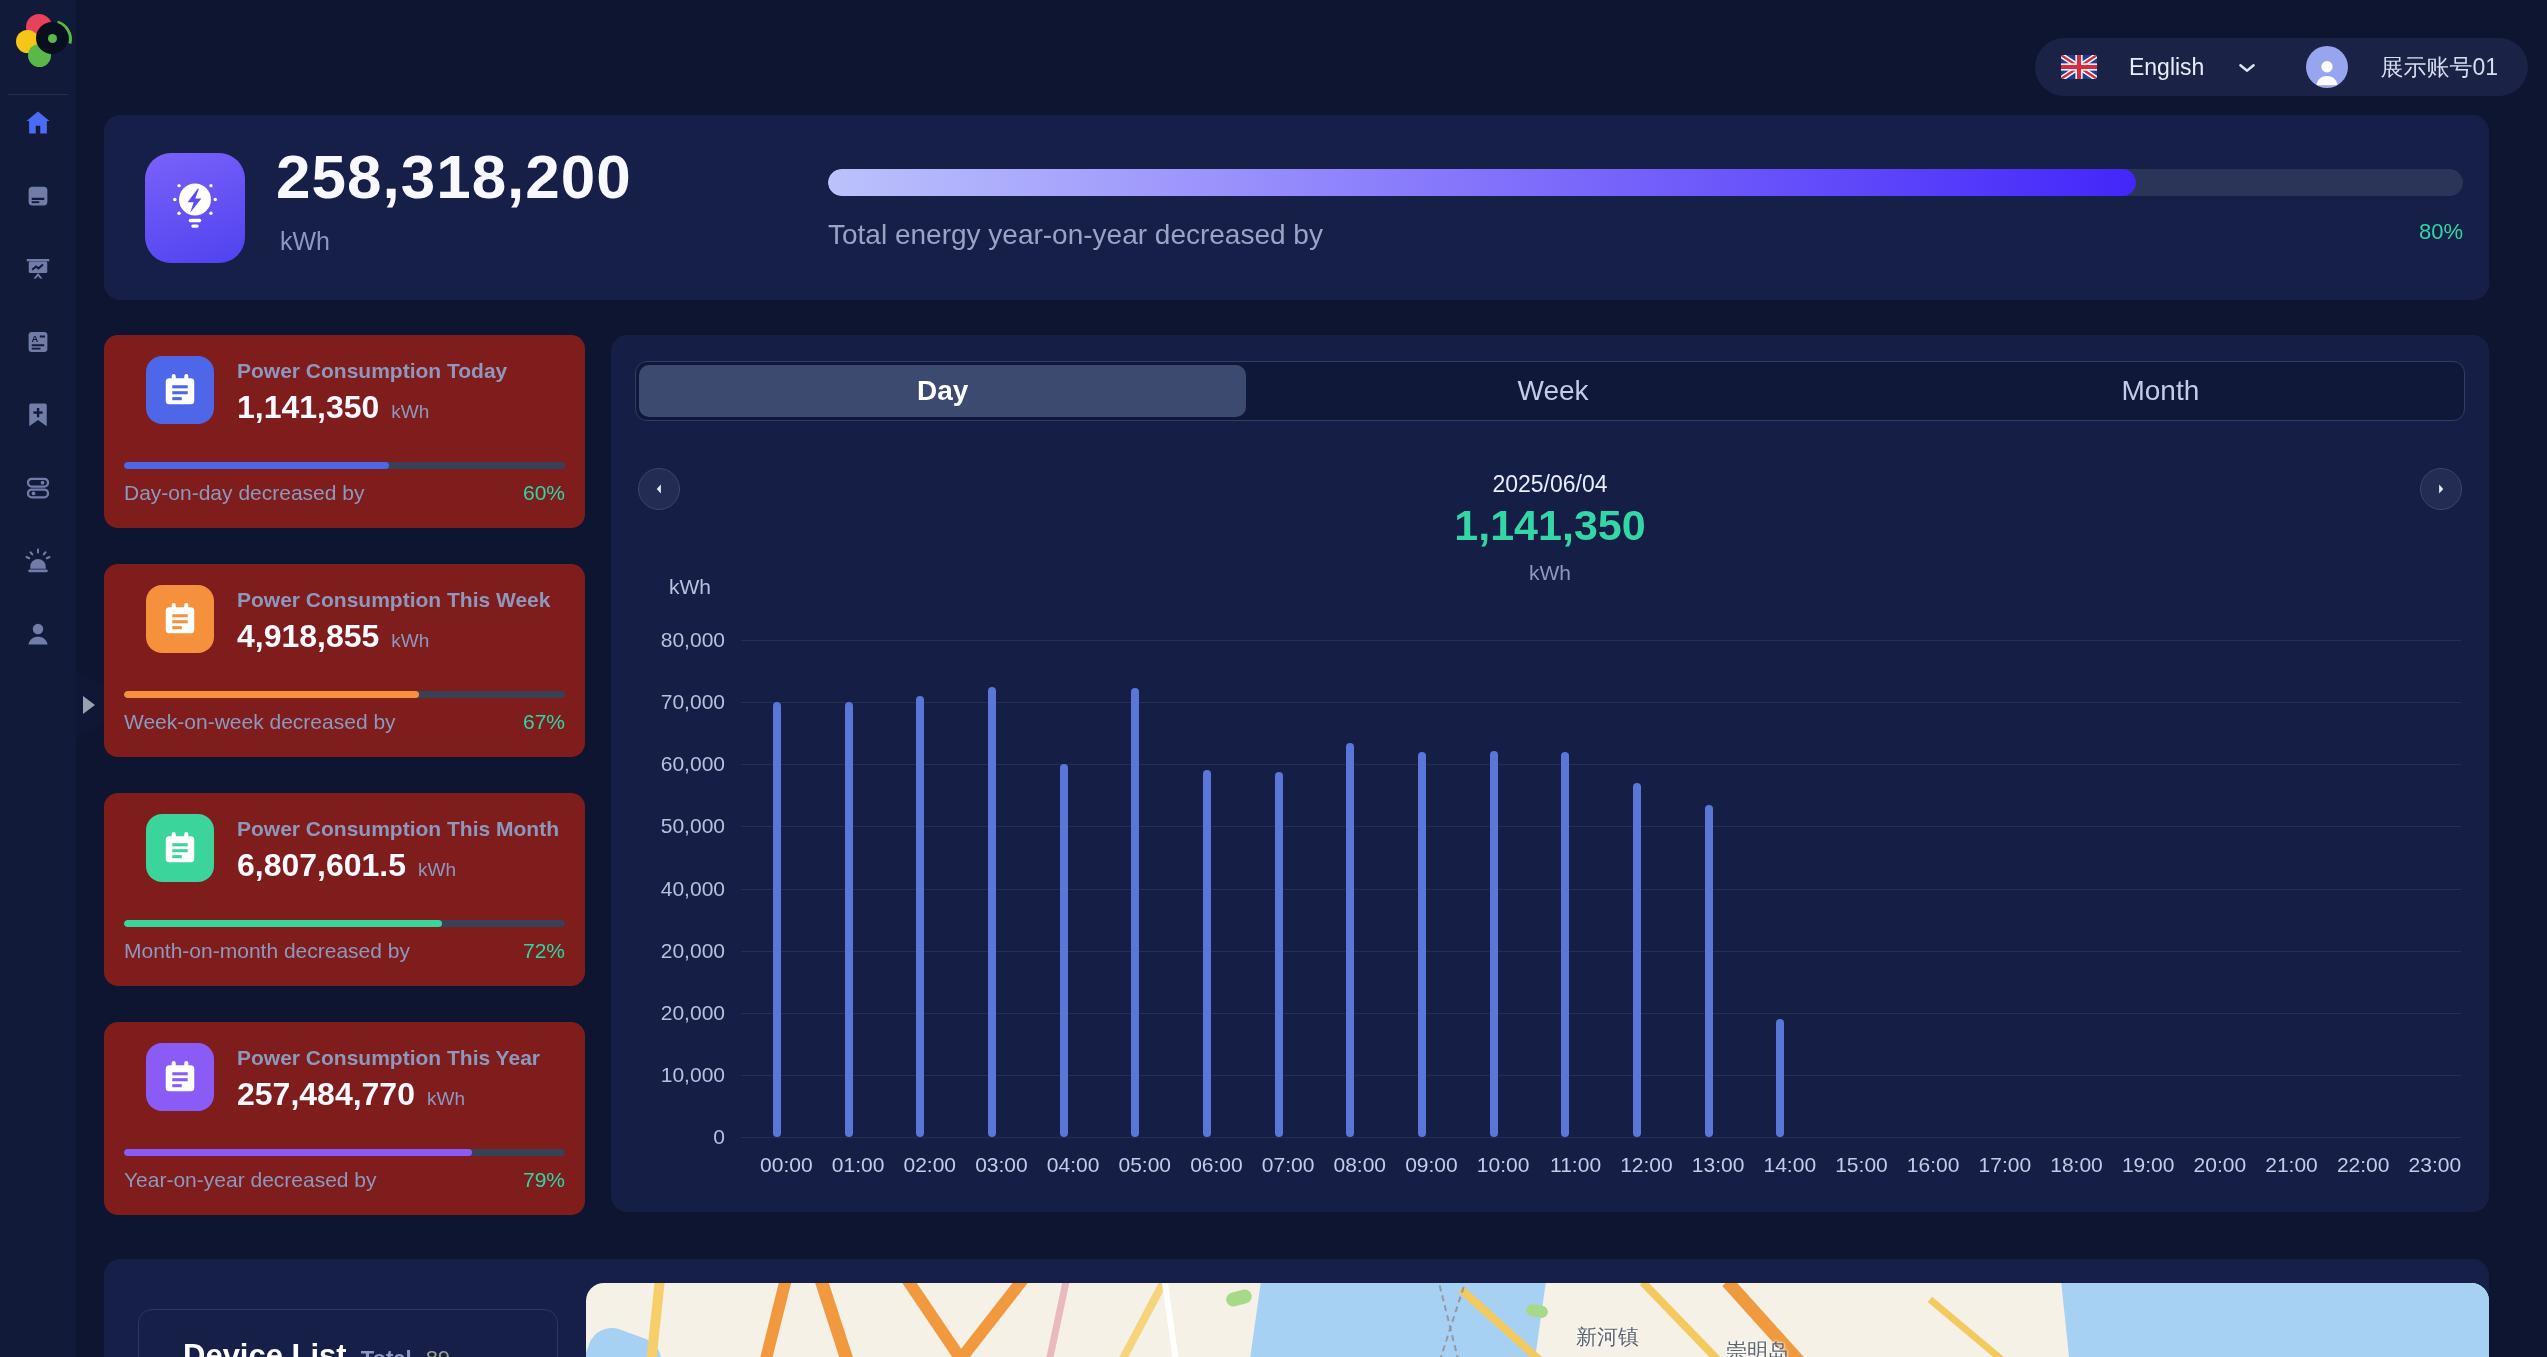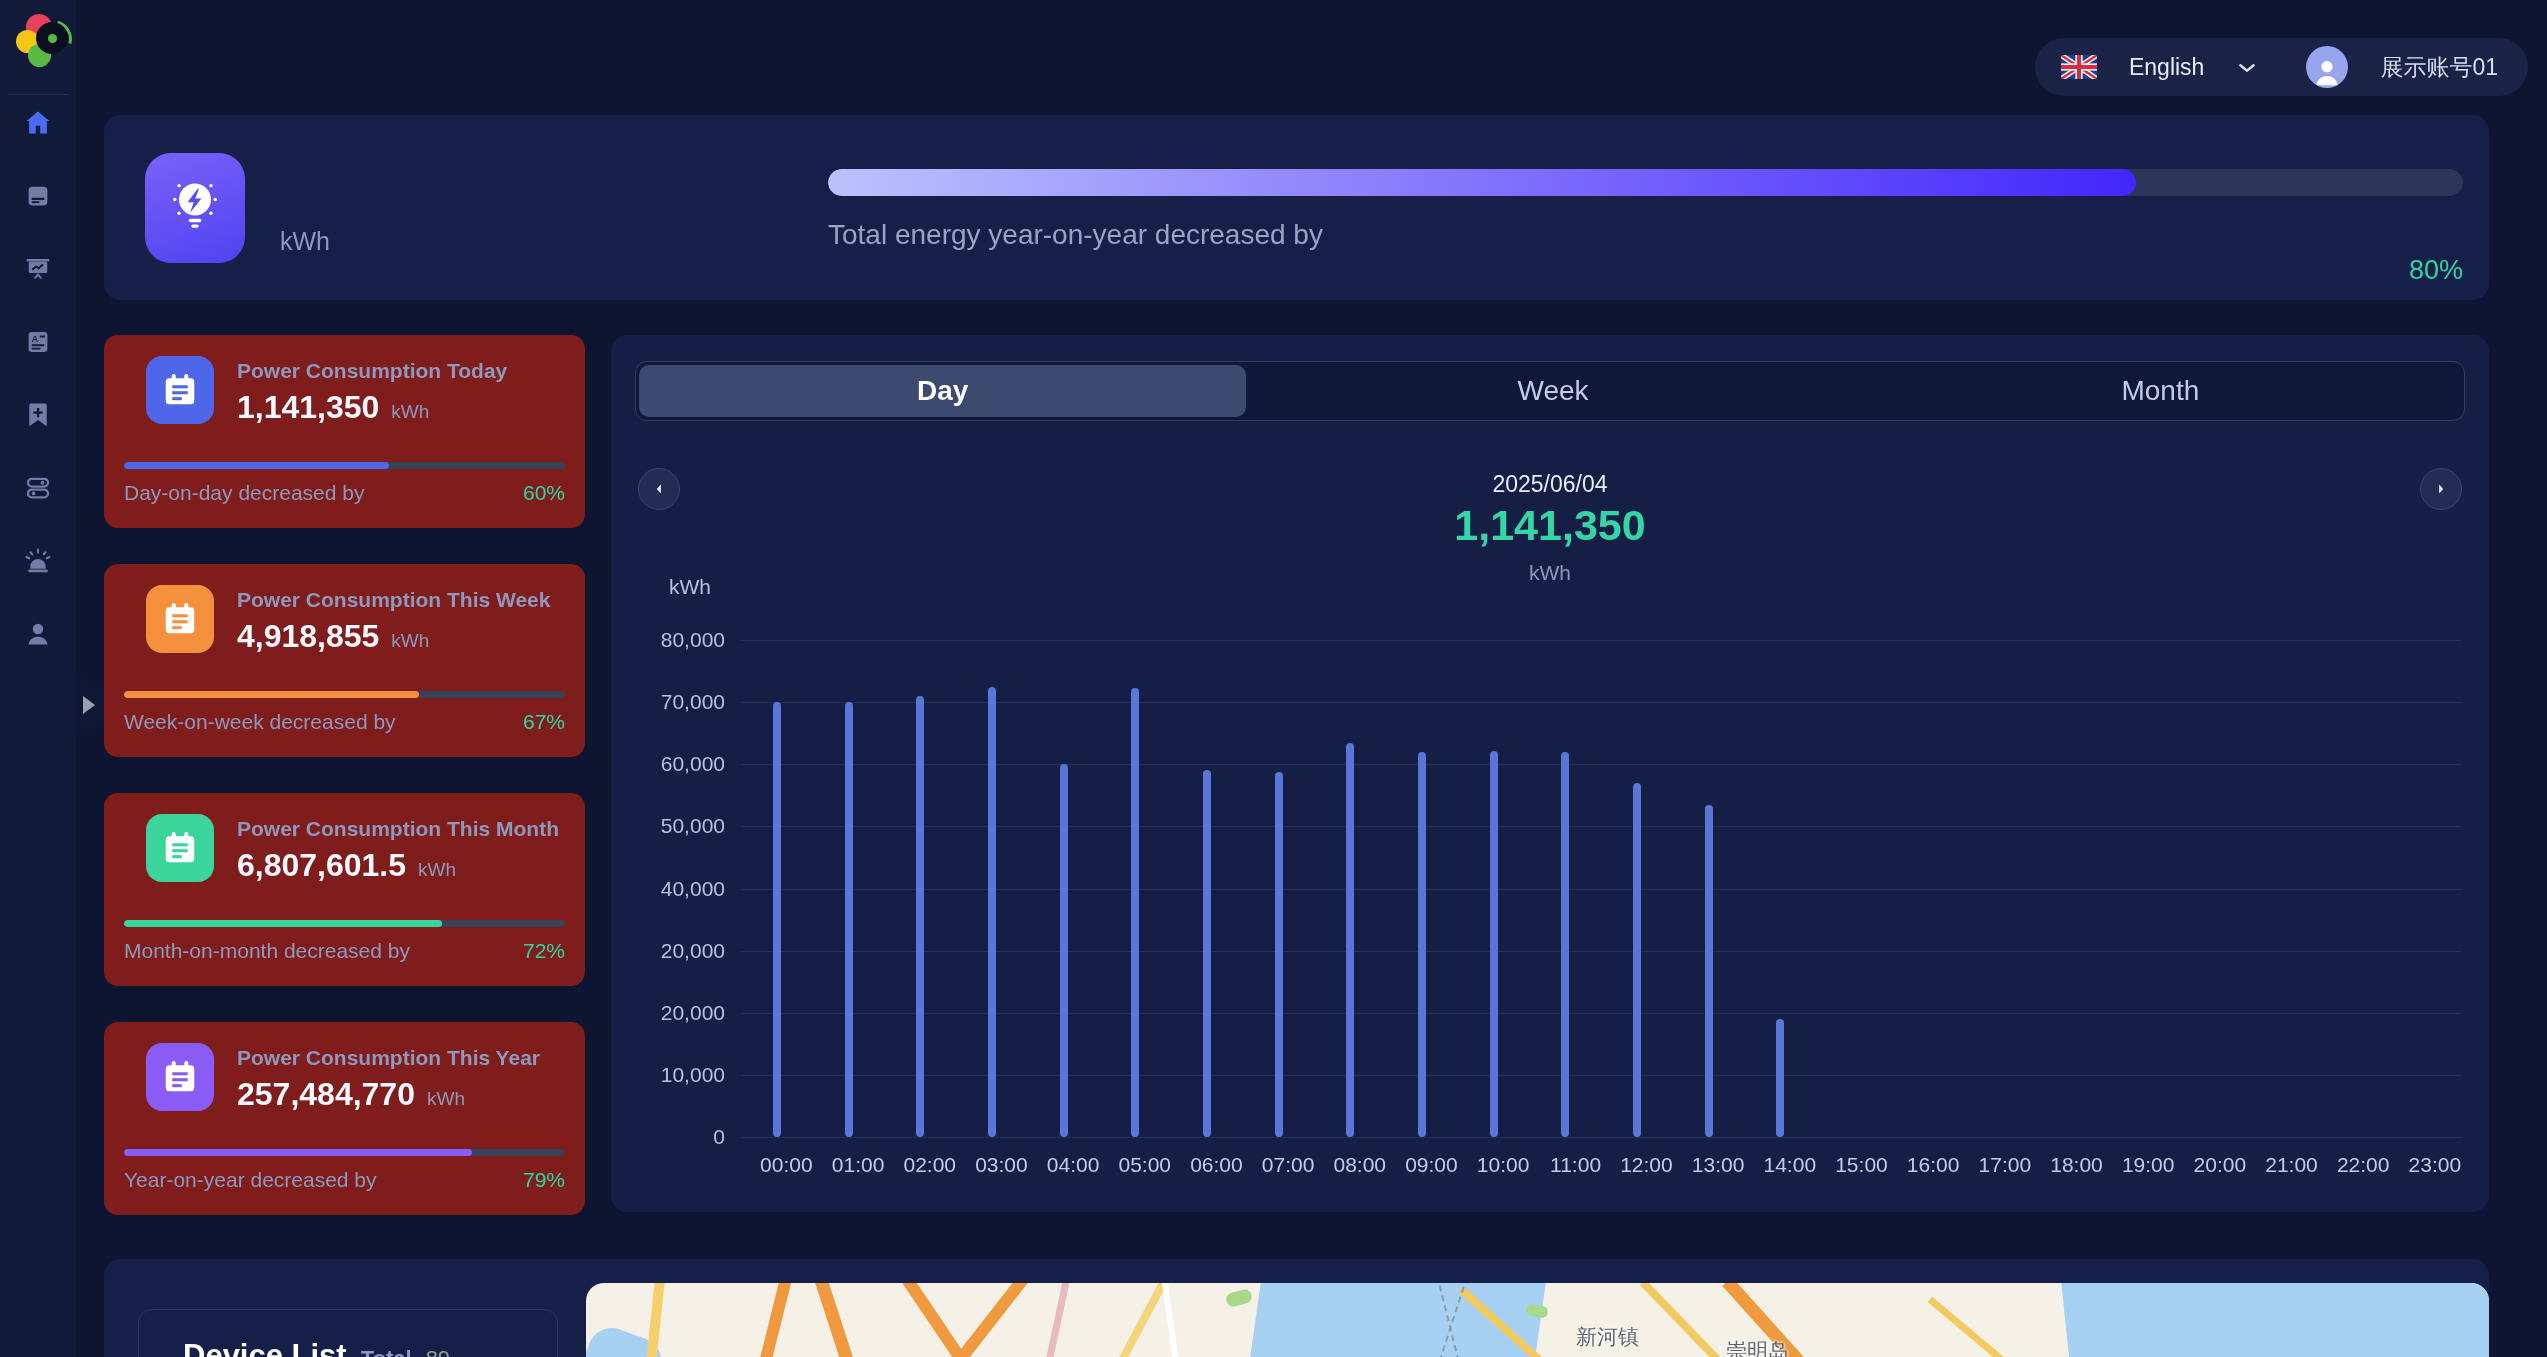--- a/index.html
+++ b/index.html
@@ -39,21 +39,21 @@
   
   .hero { position:absolute; left:104px; top:115px; width:2385px; height:185px; background:#161f47; border-radius:16px; }
   .hero-icon { position:absolute; left:41px; top:38px; width:100px; height:110px; border-radius:26px;
                background:linear-gradient(160deg,#7a62fa,#4f42ef); display:flex; align-items:center; justify-content:center; }
   .hero-value { position:absolute; left:172px; top:26px; color:#f7f9ff; font-size:62px; font-weight:bold; letter-spacing:1px; }
   .hero-unit  { position:absolute; left:176px; top:112px; color:#8e98bd; font-size:25px; }
   .hero-track { position:absolute; left:724px; right:26px; top:54px; height:27px; border-radius:14px; background:#2b3557; overflow:hidden; }
   .hero-fill  { height:100%; border-radius:14px; background:linear-gradient(90deg,#bcc2fc 0%,#7d6bfb 55%,#4326fa 100%); }
   .hero-caption-row { position:absolute; left:724px; right:26px; top:104px; display:flex; justify-content:space-between; }
   .hero-caption { color:#9aa3c4; font-size:28px; }
-  .hero-pct { color:#2fd6a4; font-size:27px;margin-top:36px; }
+  .hero-pct { color:#2fd6a4; font-size:22px; }
 
   
   .stat-col { position:absolute; left:104px; top:335px; width:481px; display:flex; flex-direction:column; gap:36px; }
   .stat-card { position:relative; height:193px; background:#7f1d1d; border-radius:14px; }
   .stat-icon { position:absolute; left:42px; top:21px; width:68px; height:68px; border-radius:16px;
                background:var(--accent); display:flex; align-items:center; justify-content:center; }
   .stat-title { position:absolute; left:133px; top:24px; color:#8e98bd; font-size:21px; font-weight:bold; }
   .stat-valrow { position:absolute; left:133px; top:54px; display:flex; align-items:baseline; gap:12px; }
   .stat-value { color:#f7f9ff; font-size:32px; font-weight:bold; }
   .stat-unit { color:#8e98bd; font-size:19px; }
@@ -217,20 +217,21 @@
           <g fill="#ffffff">
             <circle cx="8" cy="23" r="1.6"></circle>
             <circle cx="46" cy="23" r="1.6"></circle>
             <circle cx="12" cy="10" r="1.6"></circle>
             <circle cx="42" cy="10" r="1.6"></circle>
             <circle cx="12" cy="36" r="1.6"></circle>
             <circle cx="42" cy="36" r="1.6"></circle>
           </g>
         </svg>
     </div>
+    <div class="hero-value">258,318,200</div>
     <div class="hero-unit">kWh</div>
     <div class="hero-track">
       <div class="hero-fill" style="width: 80%;"></div>
     </div>
     <div class="hero-caption-row">
       <span class="hero-caption">Total energy year-on-year decreased by</span>
       <span class="hero-pct">80%</span>
     </div>
   </section>
 

